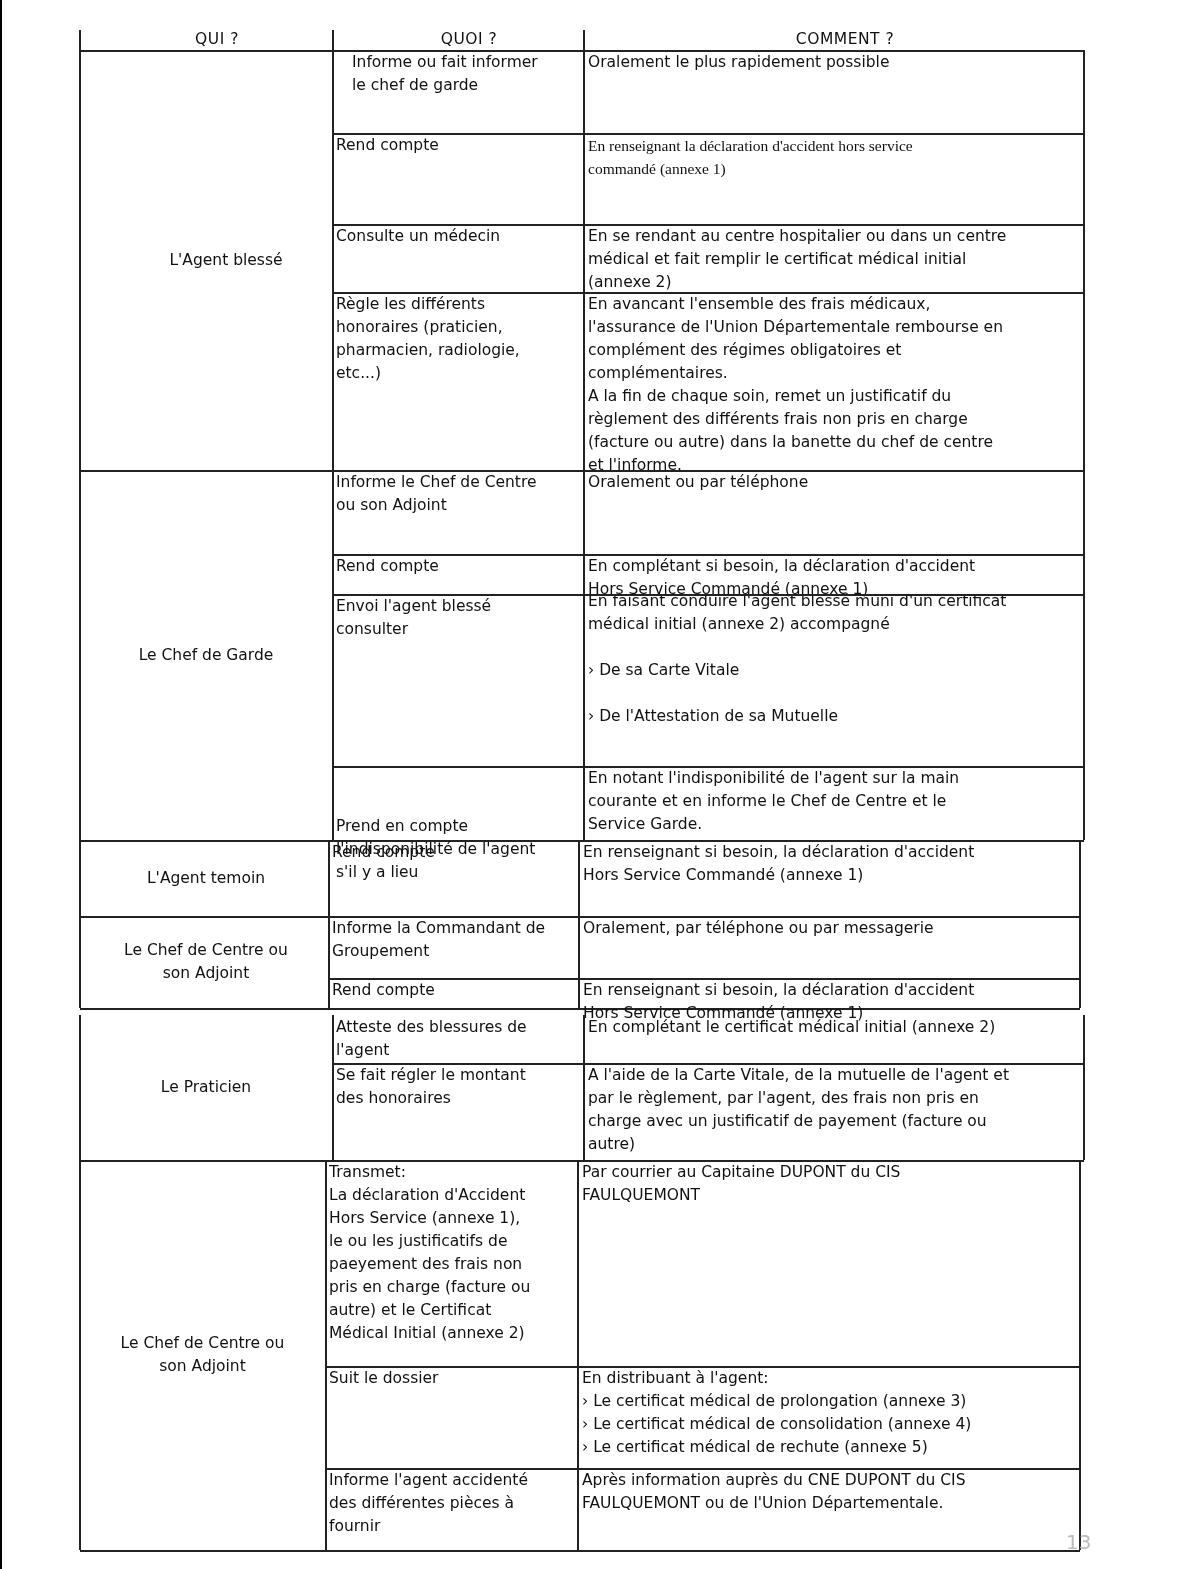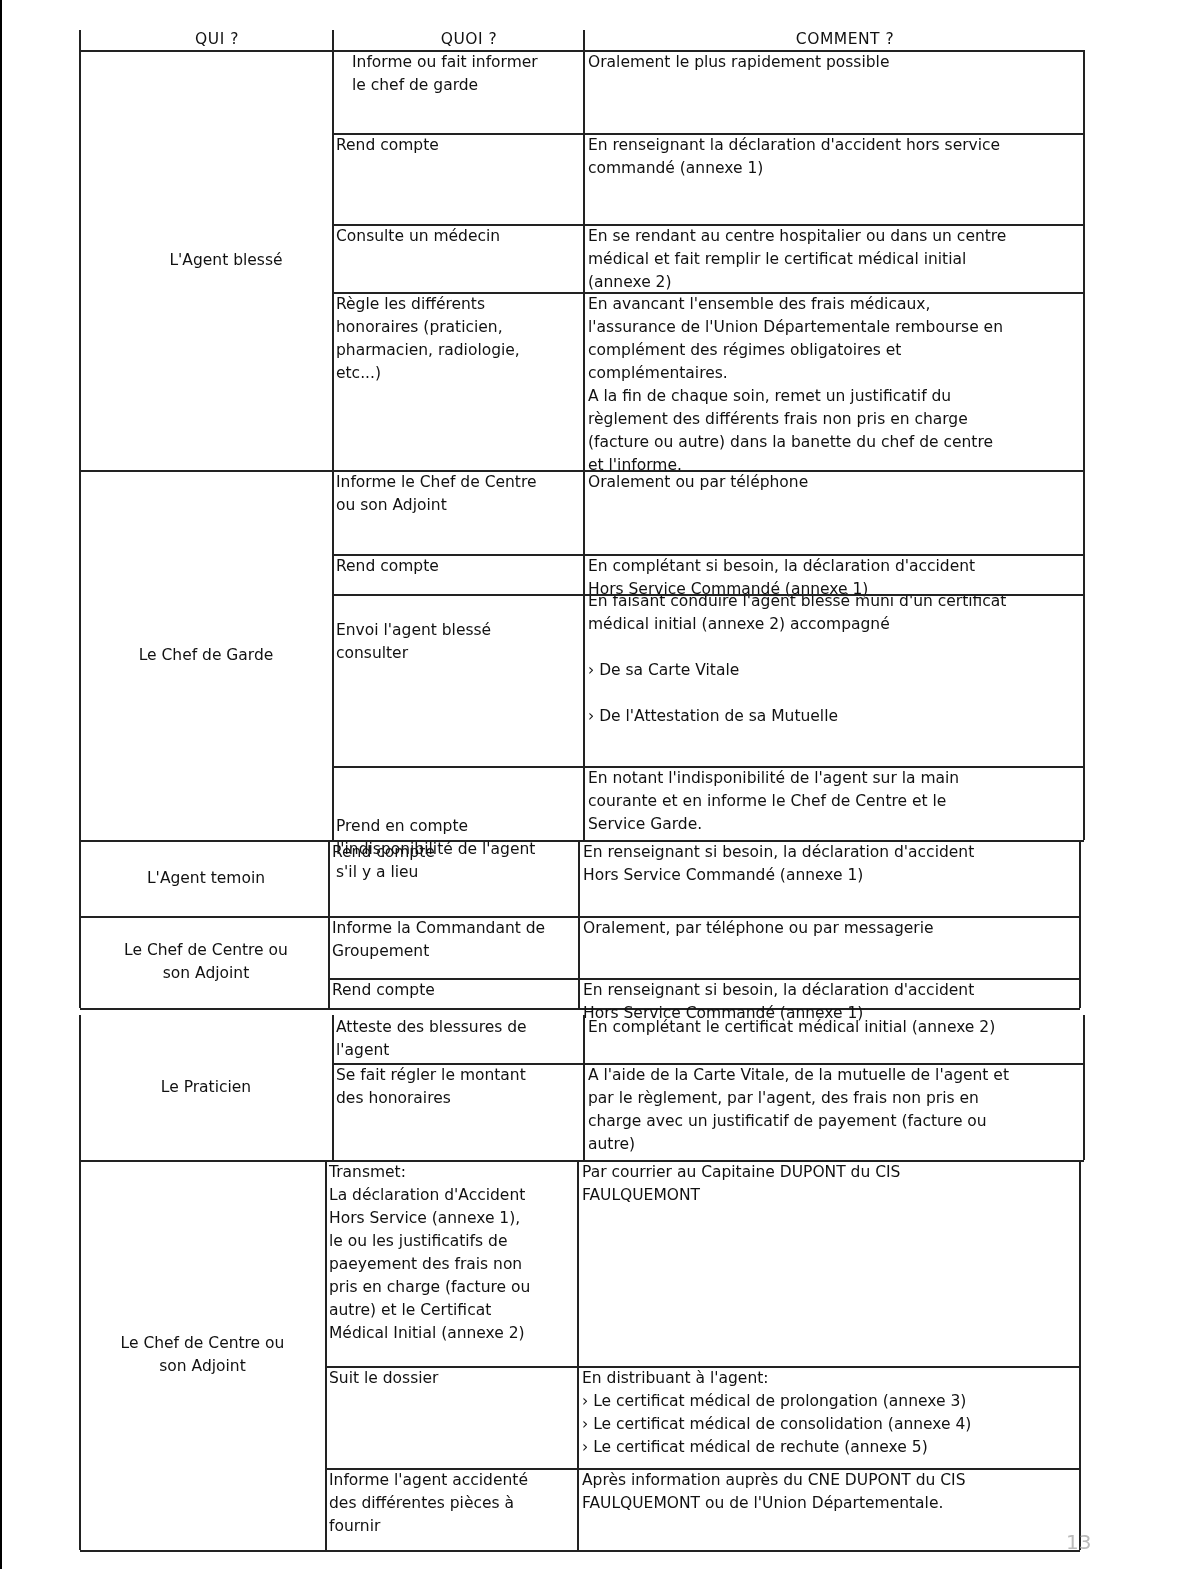--- a/index.html
+++ b/index.html
@@ -30,21 +30,21 @@
     <div class="cell qui" style="left:80px;top:50px;width:252px;height:420px;margin-left:20px;">L'Agent blessé</div>
     <div class="vline" style="left:79px;top:50px;height:420px;"></div>
     <div class="vline" style="left:332px;top:50px;height:420px;"></div>
     <div class="vline" style="left:583px;top:50px;height:420px;"></div>
     <div class="vline" style="left:1083px;top:50px;height:420px;"></div>
     <div class="hline" style="left:80px;top:470px;width:1004px;"></div>
     <div class="cell" style="left:352px;top:51px;width:245px;height:83px;">Informe ou fait informer
 le chef de garde</div>
     <div class="cell" style="left:588px;top:51px;width:494px;height:83px;">Oralement le plus rapidement possible</div>
     <div class="cell" style="left:336px;top:134px;width:245px;height:91px;">Rend compte</div>
-    <div class="cell" style="left:588px;top:134px;width:494px;height:80px;">En renseignant la déclaration d'accident hors service
+    <div class="cell" style="left:588px;top:134px;width:494px;height:80px;font-family:Liberation Serif, serif;">En renseignant la déclaration d'accident hors service
 commandé (annexe 1)</div>
     <div class="hline" style="left:333px;top:133px;width:751px;"></div>
     <div class="cell" style="left:336px;top:225px;width:245px;height:68px;">Consulte un médecin</div>
     <div class="cell" style="left:588px;top:225px;width:494px;height:56px;">En se rendant au centre hospitalier ou dans un centre
 médical et fait remplir le certificat médical initial
 (annexe 2)</div>
     <div class="hline" style="left:333px;top:224px;width:751px;"></div>
     <div class="cell" style="left:336px;top:293px;width:245px;height:178px;">Règle les différents
 honoraires (praticien,
 pharmacien, radiologie,
@@ -64,21 +64,21 @@
     <div class="vline" style="left:583px;top:470px;height:370px;"></div>
     <div class="vline" style="left:1083px;top:470px;height:370px;"></div>
     <div class="hline" style="left:80px;top:840px;width:1004px;"></div>
     <div class="cell" style="left:336px;top:471px;width:245px;height:84px;">Informe le Chef de Centre
 ou son Adjoint</div>
     <div class="cell" style="left:588px;top:471px;width:494px;height:84px;">Oralement ou par téléphone</div>
     <div class="cell" style="left:336px;top:555px;width:245px;height:40px;">Rend compte</div>
     <div class="cell" style="left:588px;top:555px;width:494px;height:40px;">En complétant si besoin, la déclaration d'accident
 Hors Service Commandé (annexe 1)</div>
     <div class="hline" style="left:333px;top:554px;width:751px;"></div>
-    <div class="cell" style="left:336px;top:595px;width:245px;height:172px;margin-top:24px;">Envoi l'agent blessé
+    <div class="cell" style="left:336px;top:595px;width:245px;height:172px;">Envoi l'agent blessé
 consulter</div>
     <div class="cell" style="left:588px;top:590px;width:494px;height:172px;">En faisant conduire l'agent blessé muni d'un certificat
 médical initial (annexe 2) accompagné
 
    › De sa Carte Vitale
 
    › De l'Attestation de sa Mutuelle</div>
     <div class="hline" style="left:333px;top:594px;width:751px;"></div>
     <div class="cell" style="left:336px;top:767px;width:245px;height:76px;margin-top:48px;">Prend en compte
 l'indisponibilité de l'agent

